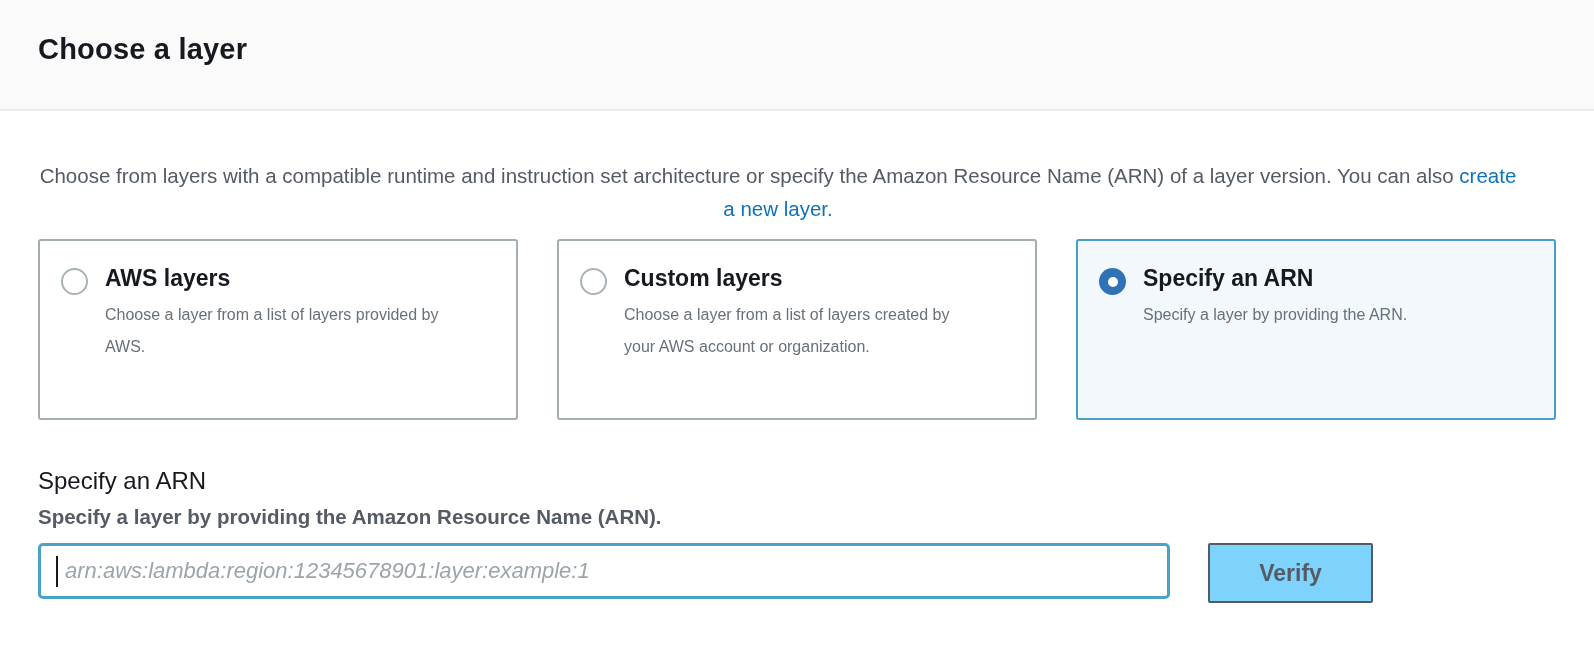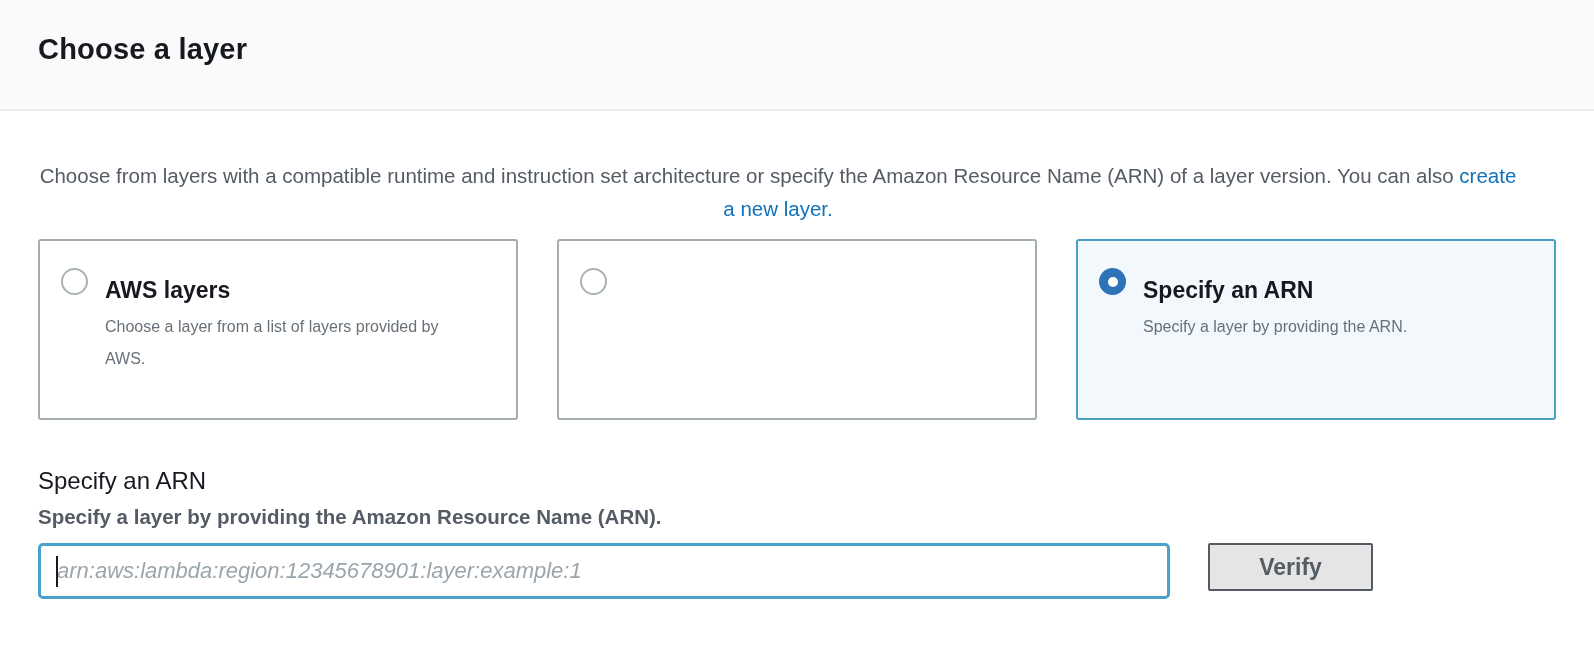--- a/index.html
+++ b/index.html
@@ -81,64 +81,64 @@
   }
   .card.selected .radio::after {
     content: "";
     position: absolute;
     left: 50%; top: 50%;
     width: 10px; height: 10px;
     margin: -5px 0 0 -5px;
     border-radius: 50%;
     background: #ffffff;
   }
-  .card-body { margin-left: 17px; margin-top: 12px; }
+  .card-body { margin-left: 17px; }
   .card-title { font-size: 23px; font-weight: 700; color: #16191f; }
   .card-desc {
     margin-top: 7px;
     font-size: 16px;
     line-height: 32px;
     color: #687078;
     max-width: 360px;
   }
 
   
   .arn-section { margin-top: 47px; }
   .section-title { font-size: 24px; font-weight: 400; color: #16191f; }
   .section-desc { margin-top: 10px; font-size: 20.5px; color: #545b64; font-weight: bold; }
   .arn-row { display: flex; align-items: flex-start; gap: 38px; margin-top: 14px; }
   .input-wrap { position: relative; width: 1132px; }
   .arn-input {
     width: 100%;
     height: 56px;
     border: 3px solid #4aa2c9;
     border-radius: 5px;
-    padding: 0 16px;
+    padding: 0 24px;
     font-family: "Liberation Sans", sans-serif;
     font-size: 22px;
     color: #16191f;
     background: #ffffff;
     outline: none;
   }
   .arn-input::placeholder {
     font-style: italic;
     color: #9aa5ac;
     opacity: 1;
   }
   .caret {
     position: absolute;
     left: 18px; top: 13px;
     width: 2px; height: 31px;
     background: #16191f;
     pointer-events: none;
   }
   .verify-btn {
     width: 165px;
-    height: 48px;
-    background: #e5e5e5;
+    height: 60px;
+    background: #7dd3fc;
     border: 2px solid #545b64;
     border-radius: 2px;
     font-family: "Liberation Sans", sans-serif;
     font-size: 23px;
     font-weight: 700;
     color: #545b64;
     cursor: pointer;
   }
 </style>
 </head>
@@ -161,20 +161,22 @@
         <span class="radio"></span>
         <div class="card-body">
           <div class="card-title">AWS layers</div>
           <div class="card-desc">Choose a layer from a list of layers provided by AWS.</div>
         </div>
       </div>
 
       <div class="card">
         <span class="radio"></span>
         <div class="card-body">
+          <div class="card-title">Custom layers</div>
+          <div class="card-desc">Choose a layer from a list of layers created by your AWS account or organization.</div>
         </div>
       </div>
 
       <div class="card selected">
         <span class="radio"></span>
         <div class="card-body">
           <div class="card-title">Specify an ARN</div>
           <div class="card-desc">Specify a layer by providing the ARN.</div>
         </div>
       </div>

